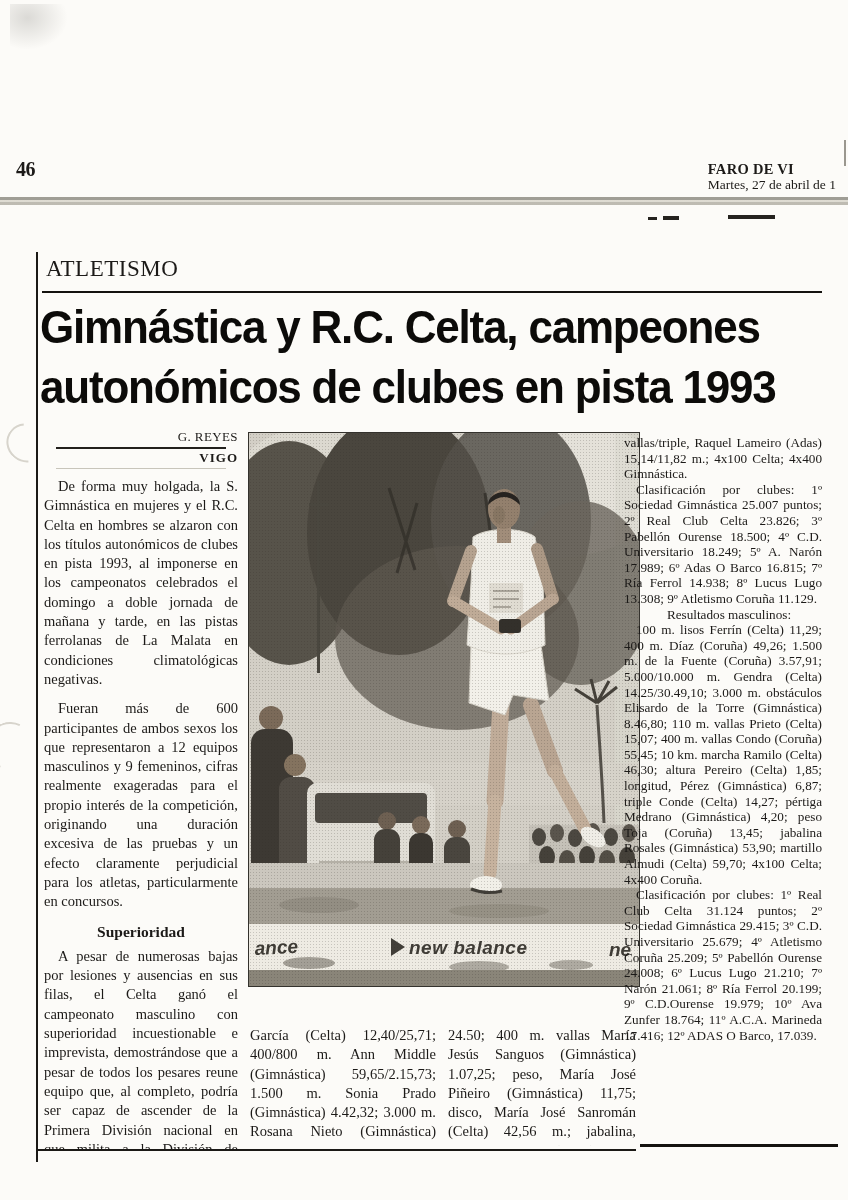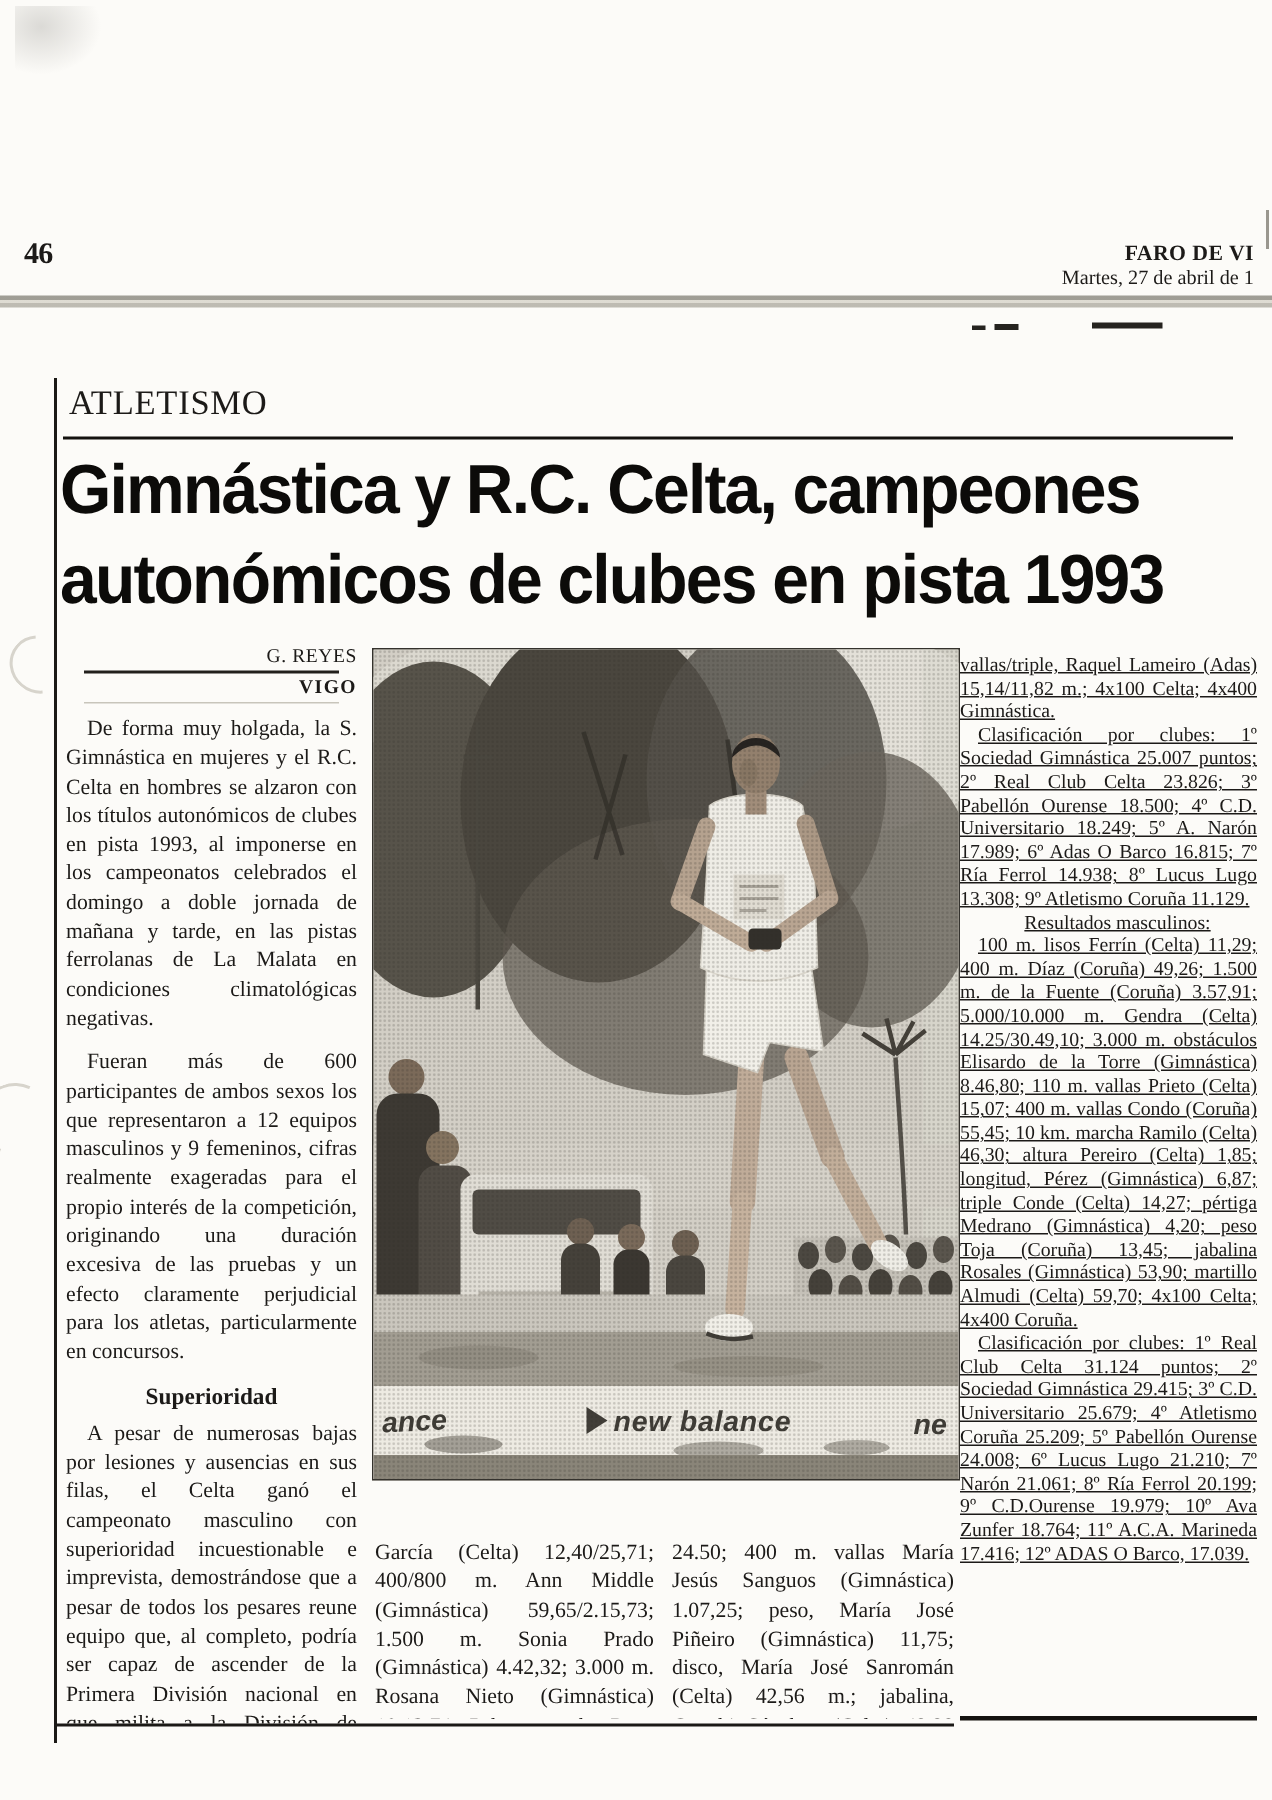--- a/index.html
+++ b/index.html
@@ -8,21 +8,21 @@
   
   .smudge{position:absolute;left:10px;top:4px;width:58px;height:46px;background:
      radial-gradient(ellipse at 30% 30%, rgba(120,118,112,.25), rgba(120,118,112,0) 70%);}
   .edge-tick{position:absolute;left:844px;top:140px;width:2px;height:26px;background:#9a978f;}
   .curl{position:absolute;border:2px solid #d7d4cc;border-radius:50%;background:transparent;}
   .curl.c1{left:6px;top:424px;width:36px;height:34px;border-right-color:transparent;border-top-color:transparent;transform:rotate(40deg);}
   .curl.c2{left:-14px;top:722px;width:44px;height:44px;border-right-color:transparent;border-bottom-color:transparent;transform:rotate(-20deg);}
   
   .page-number{position:absolute;left:16px;top:158px;font-size:20px;font-weight:bold;letter-spacing:-.5px;}
   .section-title{position:absolute;left:0;right:0;top:162px;text-align:center;font-size:31px;font-weight:bold;letter-spacing:.5px;}
-  .mast-block{position:absolute;right:12px;top:162px;text-align:right;line-height:15px;}
+  .mast-block{position:absolute;right:12px;top:162px;line-height:15px;}
   .masthead{font-size:14.5px;font-weight:bold;letter-spacing:.3px;}
   .date-line{font-size:13.5px;}
   .header-rule{position:absolute;left:0;top:197px;width:848px;height:8px;
      background:linear-gradient(#8f8d84 0 3px,#d9d6cc 3px 5px,#b3b0a6 5px 8px);opacity:.85;}
   .dash{position:absolute;background:#25231f;}
   .d1{left:648px;top:217px;width:9px;height:3px;}
   .d2{left:663px;top:216px;width:16px;height:4px;}
   .d3{left:728px;top:215px;width:47px;height:4px;}
   
   .left-rule{position:absolute;left:36px;top:252px;width:2px;height:910px;background:#1b1916;}
@@ -51,22 +51,22 @@
      background-size:3px 3px;pointer-events:none;}
   .photo-credit{position:absolute;left:248px;top:987px;width:390px;text-align:right;
      font-size:12px;font-weight:bold;letter-spacing:.5px;}
   .photo-caption{position:absolute;left:250px;top:1002px;width:390px;
      font-family:"Liberation Sans",sans-serif;font-weight:bold;font-size:15px;letter-spacing:.2px;}
   .res-a{position:absolute;left:250px;top:1026px;width:186px;height:120px;overflow:hidden;
      font-size:14.5px;line-height:19.3px;text-align:justify;}
   .res-b{position:absolute;left:448px;top:1026px;width:188px;height:120px;overflow:hidden;
      font-size:14.5px;line-height:19.3px;text-align:justify;}
   
-  .right-col{position:absolute;left:640px;top:435px;width:198px;height:712px;overflow:hidden;
-     font-size:13.2px;line-height:15.6px;text-align:justify;text-decoration:underline;}
+  .right-col{position:absolute;left:624px;top:435px;width:198px;height:712px;overflow:hidden;
+     font-size:13.2px;line-height:15.6px;text-align:justify;}
   .right-col p{margin:0;text-indent:12px;}
   .right-col p.cont{text-indent:0;}
   .right-col p.reslabel{text-align:center;}
   
   .bottom-rule-lm{position:absolute;left:36px;top:1149px;width:600px;height:2px;background:#1b1916;}
   .bottom-rule-r{position:absolute;left:640px;top:1144px;width:198px;height:3px;background:#14120f;}
 </style>
 </head>
 <body>
 

